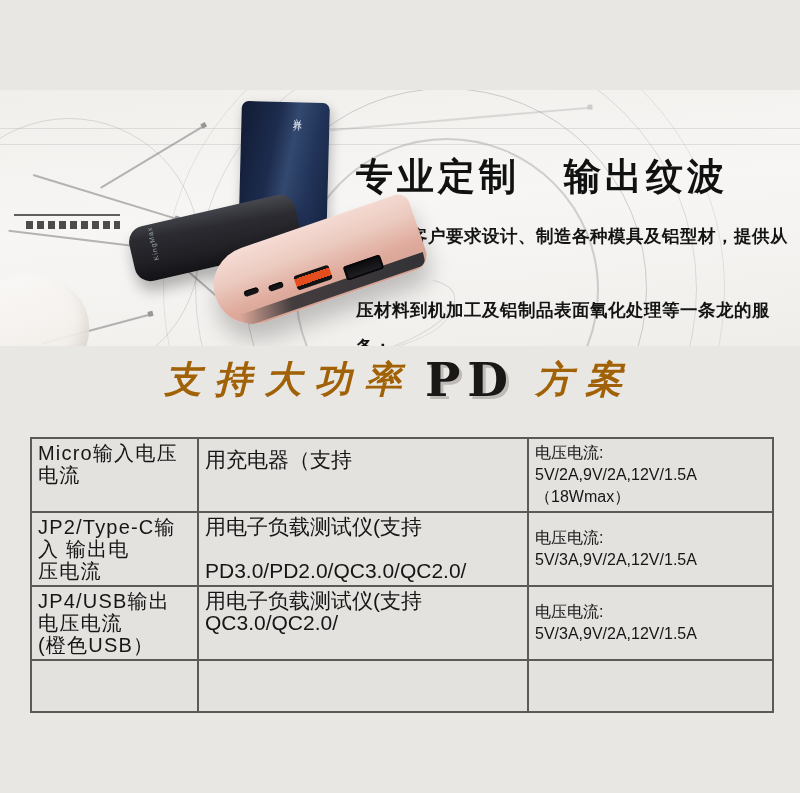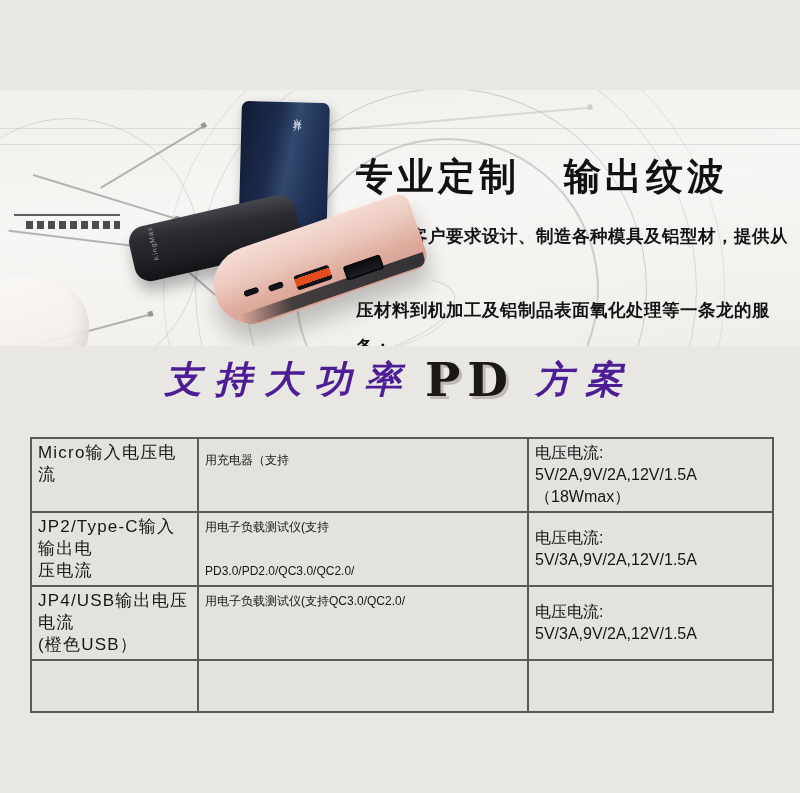--- a/index.html
+++ b/index.html
@@ -130,42 +130,42 @@
   .desc{margin-top:16px;font-weight:bold;color:#141414;}
   .desc .cell-line{font-size:17.5px;line-height:37px;letter-spacing:.5px;white-space:pre-wrap;}
   .desc .cell-line:nth-child(3){padding-left:22px;}
   
   .pd-title{
     position:absolute;top:352px;left:0;width:800px;height:64px;
     text-align:center;white-space:nowrap;
   }
   .pdcal{
     font-family:"DejaVu Serif","Liberation Serif",serif;
-    font-style:italic;font-weight:bold;font-size:37px;color:#4c1d95;letter-spacing:13px;
+    font-style:italic;font-weight:bold;font-size:37px;color:#a16207;letter-spacing:13px;
     vertical-align:middle;
   }
   .pdword{
     font-family:"DejaVu Serif","Liberation Serif",serif;
     font-weight:bold;font-size:47px;color:#1a1816;letter-spacing:7px;
     margin:0 16px 0 6px;vertical-align:middle;
     text-shadow:3px 3px 0 rgba(185,181,175,.9);
   }
   
   .spec{
     position:absolute;top:437px;left:30px;width:742px;
     border-collapse:collapse;table-layout:fixed;
   }
   .spec td{
     border:2px solid #5c5a56;background:#e4e2df;vertical-align:top;
     padding:3px 6px;overflow:hidden;
   }
   .spec .cell-line{white-space:pre-wrap;line-height:22px;}
   .spec .cell-line:empty{min-height:22px;}
-  td.param{font-size:17px;letter-spacing:1.2px;}
-  td.method{font-size:12px;}
+  td.param{font-size:20px;letter-spacing:1.2px;}
+  td.method{font-size:21px;}
   td.value{font-size:16px;}
   td.vc{vertical-align:middle;}
   td.indent{padding-left:16px;}
 </style>
 </head>
 <body>
 
 <div class="screen">
 
 

